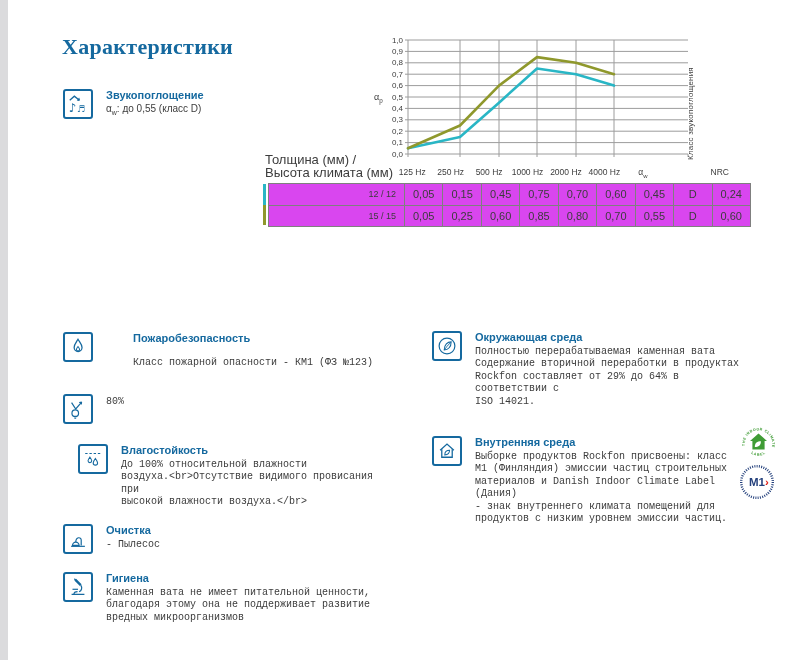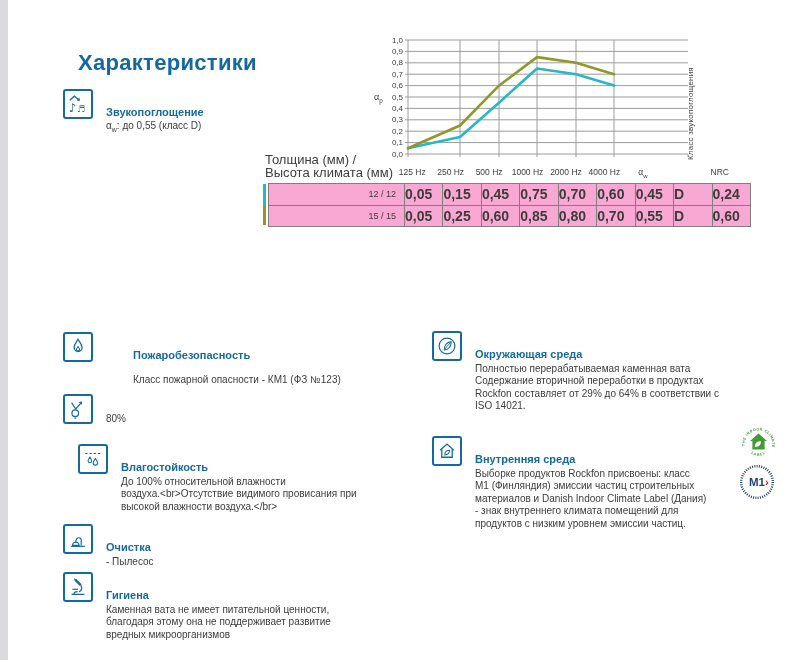--- a/index.html
+++ b/index.html
@@ -1,53 +1,53 @@
 <!DOCTYPE html>
 <html><head>
 <meta charset="utf-8">
 <style>
   html,body{margin:0;padding:0;}
   body{font-family:"Liberation Sans",sans-serif;background:#ffffff;}
   .page{position:relative;width:790px;height:660px;background:#ffffff;overflow:hidden;}
   .left-strip{position:absolute;left:0;top:0;width:8px;height:660px;background:#dbdbdd;}
-  .page-title{position:absolute;left:62px;top:34px;font-size:22px;font-weight:bold;color:#15699f;letter-spacing:.3px;margin:16px;}
+  .page-title{position:absolute;left:62px;top:34px;font-size:22px;font-weight:bold;color:#15699f;letter-spacing:.3px;margin:0;font-family:Liberation Serif, serif;}
 
   
   .icon-box{width:30px;height:30px;border:2px solid #15699f;border-radius:3px;box-sizing:border-box;
             display:flex;align-items:center;justify-content:center;flex:0 0 auto;background:#fff;}
   .icon-box svg{display:block;}
   .sec{position:absolute;display:flex;gap:13px;}
-  .sec-text{width:276px;margin-top:17px;}
+  .sec-text{width:276px;}
   .sec-title{font-size:11px;font-weight:bold;color:#15699f;line-height:13px;}
-  .sec-body{font-size:10px;color:#3c3c3c;line-height:12.4px;margin-top:2px;white-space:pre-line;}
+  .sec-body{font-size:10px;color:#3c3c3c;line-height:12.4px;margin-top:2px;white-space:pre-line;font-family:Liberation Mono, monospace;}
   .sec-body.mt{margin-top:12px;}
   sub{font-size:70%;}
 
   
   .sound-sub{font-size:10px;color:#3c3c3c;margin-top:1px;}
 
   
   .chart-svg{position:absolute;left:375px;top:34px;}
   .ylabel{position:absolute;left:374px;top:92px;font-size:9px;color:#3c3c3c;}
   .rot-label{position:absolute;left:683px;top:54px;height:106px;width:14px;
              writing-mode:vertical-rl;transform:rotate(180deg);
              font-size:8px;color:#3c3c3c;letter-spacing:.2px;display:flex;align-items:center;}
 
   
   .tbl-label{position:absolute;left:265px;top:153px;font-size:13px;color:#3c3c3c;line-height:13px;}
   .tbl-head{position:absolute;left:393px;top:167px;display:flex;}
   .tbl-head .th{width:38.44px;text-align:center;font-size:8.5px;color:#3c3c3c;white-space:nowrap;}
   .markers{position:absolute;left:263px;top:184px;}
   .marker{width:3px;height:20.5px;margin-bottom:0;}
-  .tbl{position:absolute;left:268px;top:183px;border:1.5px solid #7f7f7f;background:#f9a8d4;}
+  .tbl{position:absolute;left:268px;top:183px;border:1.5px solid #7f7f7f;background:#d946ef;}
   .trow{display:flex;height:20.5px;align-items:center;}
   .trow + .trow{border-top:1.5px solid #7f7f7f;}
   .tlabel{width:135px;box-sizing:border-box;text-align:right;padding-right:8px;font-size:9px;color:#3c3c3c;}
-  .tcell{width:38.44px;box-sizing:border-box;border-left:1.5px solid #7f7f7f;text-align:left;font-size:14px;color:#3c3c3c;
-         height:20.5px;line-height:20.5px;font-weight:bold;}
+  .tcell{width:38.44px;box-sizing:border-box;border-left:1.5px solid #7f7f7f;text-align:center;font-size:11px;color:#3c3c3c;
+         height:20.5px;line-height:20.5px;}
 
   
   .badge{position:absolute;}
 </style>
 </head>
 <body>
 
 <div class="page">
   <div class="left-strip"></div>
 

